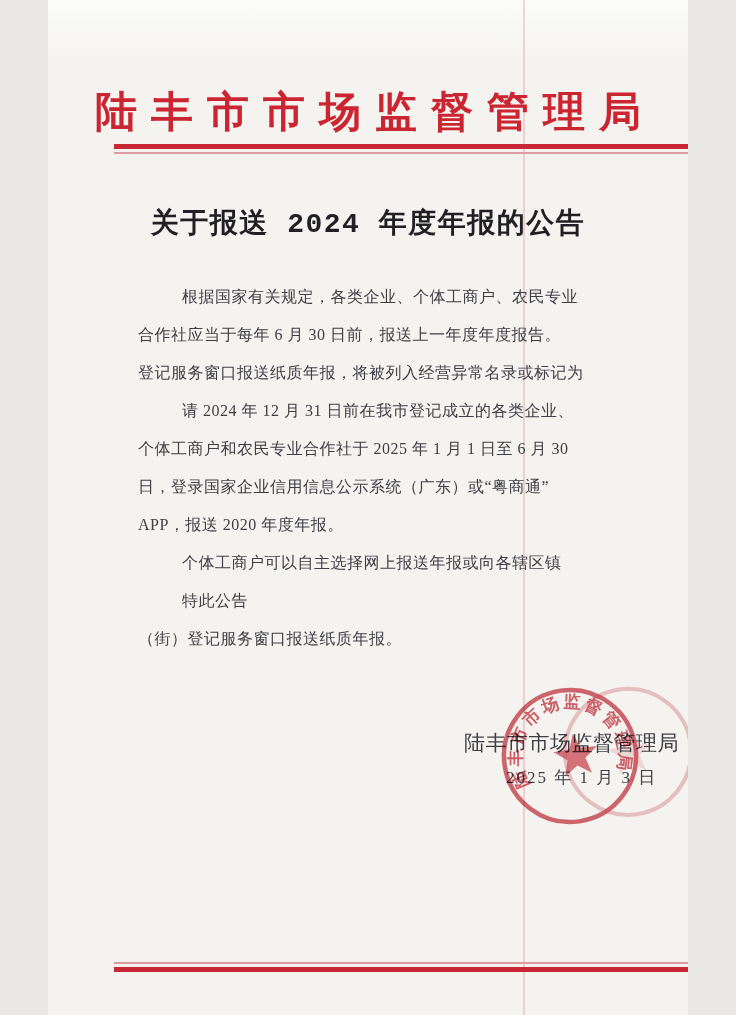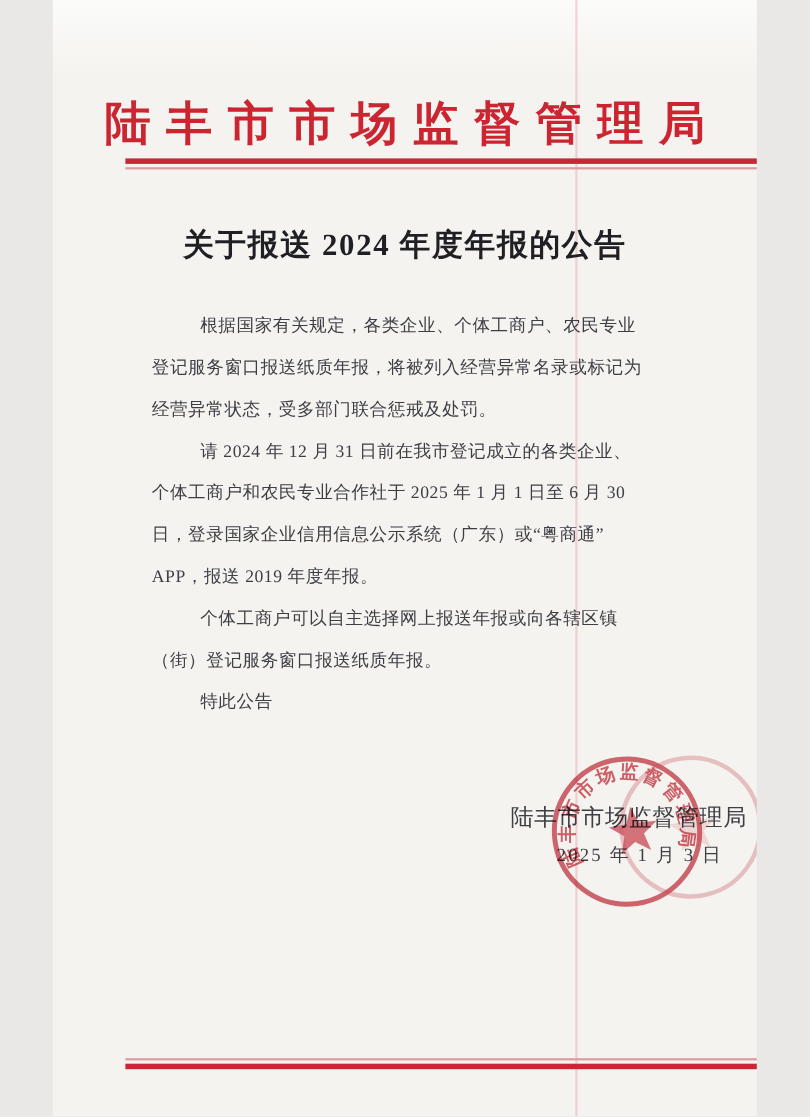--- a/index.html
+++ b/index.html
@@ -25,20 +25,21 @@
   }
   .rule-top{ position:absolute; left:66px; width:600px; top:144px; }
   .rule-top .thick{ height:5px; background:#c82836; }
   .rule-top .thin{ height:2px; background:#dd9aa2; margin-top:3px; }
   .doc-title{
     position:absolute; top:204px; left:0; right:0;
     text-align:center;
     font-size:28px; font-weight:bold;
     color:#1f1f24; letter-spacing:1.5px;
     white-space:nowrap;
+    font-family:Liberation Mono, monospace;
   }
   .body-text{
     position:absolute; left:90px; top:278px; width:560px;
     font-size:16px; line-height:38px;
     color:#3e3e45; letter-spacing:0.5px;
     white-space:nowrap;
   }
   .body-text .line{ height:38px; }
   .body-text .indent{ text-indent:44px; }
   .sig-agency{
@@ -71,29 +72,29 @@
 
   <div class="rule-top">
     <div class="thick"></div>
     <div class="thin"></div>
   </div>
 
   <div class="doc-title">关于报送 2024 年度年报的公告</div>
 
   <div class="body-text">
     <div class="line indent">根据国家有关规定，各类企业、个体工商户、农民专业</div>
+    <div class="line">合作社应当于每年 6 月 30 日前，报送上一年度年度报告。</div>
     <div class="line">登记服务窗口报送纸质年报，将被列入经营异常名录或标记为</div>
-    <div class="line">经营异常状态，受多部门联合惩戒及处罚。</div>
     <div class="line indent">请 2024 年 12 月 31 日前在我市登记成立的各类企业、</div>
     <div class="line">个体工商户和农民专业合作社于 2025 年 1 月 1 日至 6 月 30</div>
     <div class="line">日，登录国家企业信用信息公示系统（广东）或“粤商通”</div>
-    <div class="line">APP，报送 2019 年度年报。</div>
+    <div class="line">APP，报送 2020 年度年报。</div>
     <div class="line indent">个体工商户可以自主选择网上报送年报或向各辖区镇</div>
+    <div class="line indent">特此公告</div>
     <div class="line">（街）登记服务窗口报送纸质年报。</div>
-    <div class="line indent">特此公告</div>
   </div>
 
   <div class="sig-agency">陆丰市市场监督管理局</div>
 
   <div class="sig-date">2025 年 1 月 3 日</div>
 
   <div class="seal">
     <svg width="240" height="180" viewBox="0 0 240 180" xmlns="http://www.w3.org/2000/svg">
 
       <g opacity="0.3">

